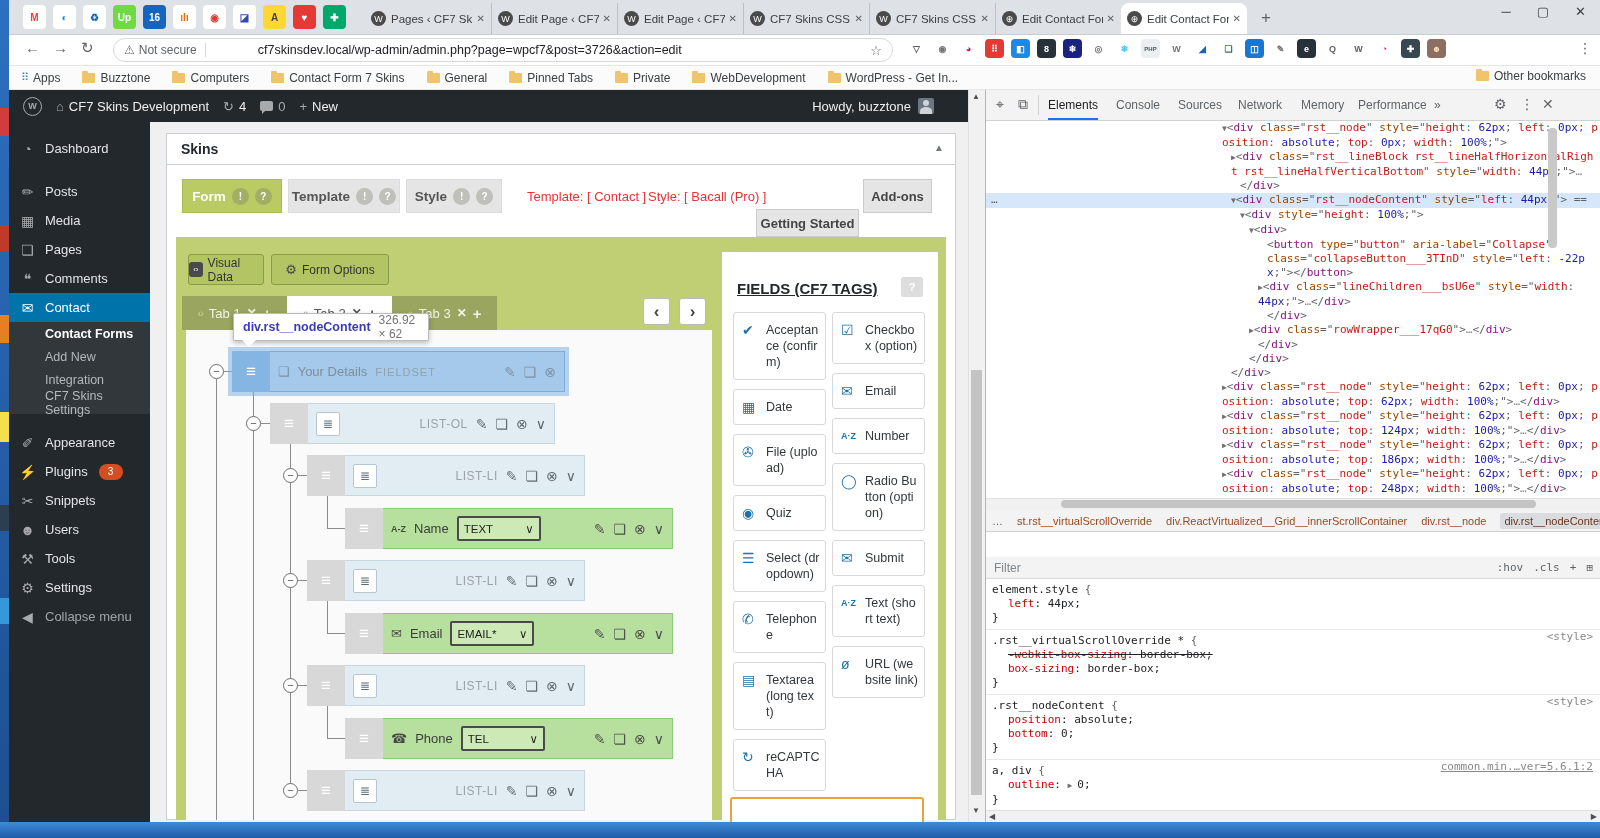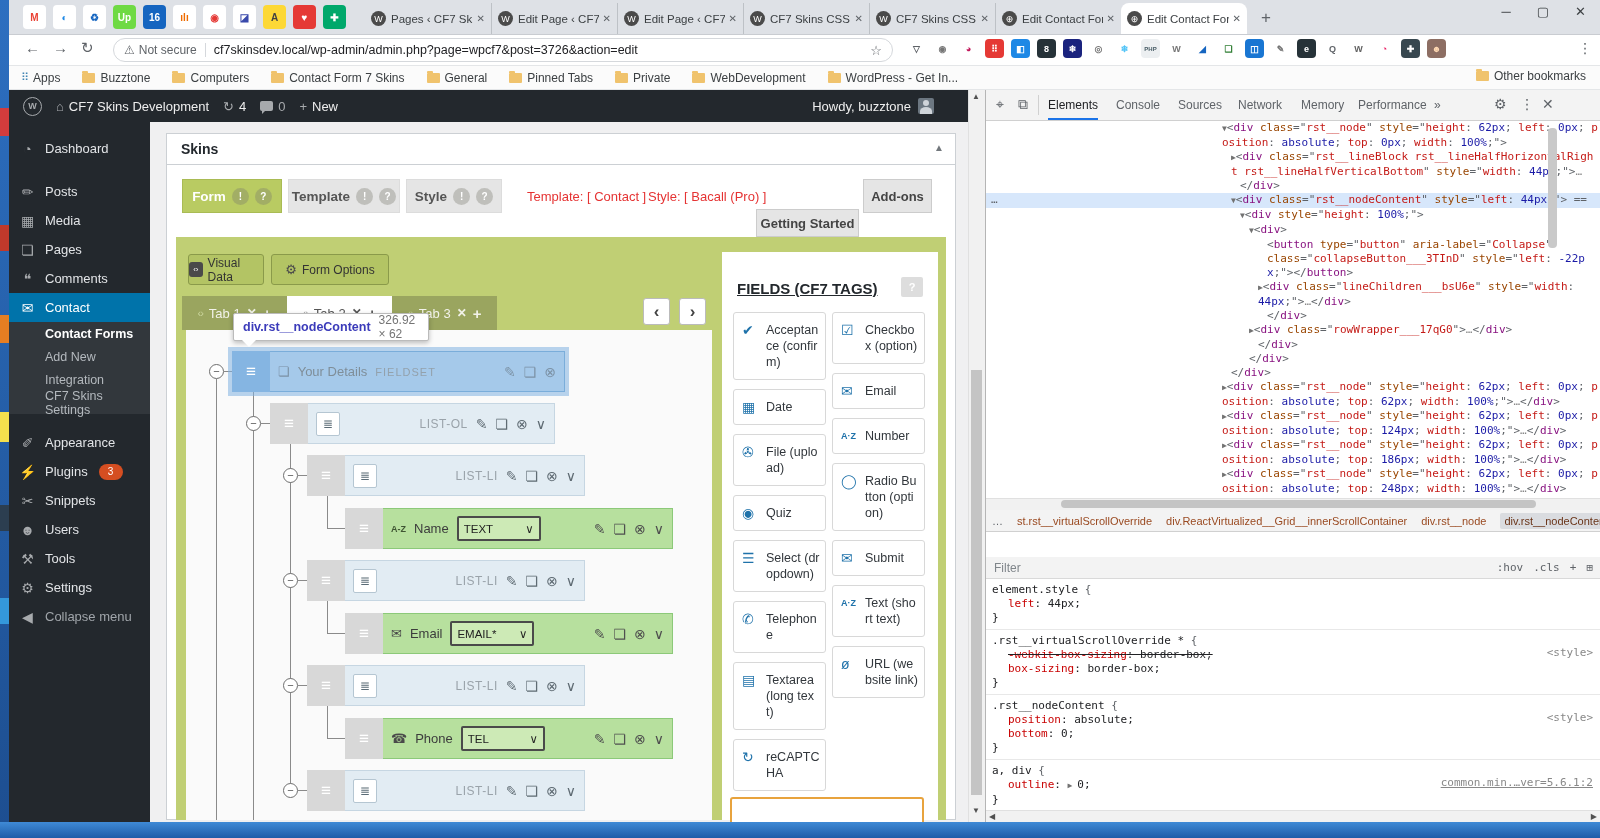--- a/index.html
+++ b/index.html
@@ -24,21 +24,21 @@
   .ttitle{flex:1;font-size:11.5px;color:#3c4043;white-space:nowrap;overflow:hidden;}
   .tclose{flex:none;font-size:10px;color:#5f6368;margin-left:4px;}
   #newtab{position:absolute;left:1252px;top:8px;font-size:17px;color:#5f6368;}
   #wincontrols{position:absolute;right:14px;top:4px;display:flex;gap:26px;color:#3c4043;font-size:13px;}
   #toolbar{left:9px;top:35px;width:1591px;height:30px;background:#fff;border-bottom:1px solid #e4e6e8;}
   .navbtn{position:absolute;top:4px;font-size:15px;color:#5f6368;}
   #urlpill{position:absolute;left:104px;top:3px;width:780px;height:24px;border:1px solid #d5d8dc;
     border-radius:13px;background:#fff;display:flex;align-items:center;padding:0 10px;box-sizing:border-box;}
   #security{color:#5f6368;font-size:12px;display:flex;align-items:center;gap:4px;}
   .pillsep{width:1px;height:14px;background:#d5d8dc;margin:0 8px;}
-  #url{font-size:12.5px;color:#202124;white-space:nowrap;overflow:hidden;flex:1;}
+  #url{font-size:12.5px;color:#202124;white-space:nowrap;overflow:hidden;flex:1;margin-left:44px;}
   #star{color:#5f6368;font-size:13px;margin-left:6px;}
   #extensions{position:absolute;left:898px;top:4px;display:flex;gap:7px;align-items:center;}
   .ext{width:19px;height:19px;border-radius:4px;display:flex;align-items:center;justify-content:center;
     font-size:9px;font-weight:bold;}
   #browser-menu{position:absolute;right:8px;top:5px;color:#5f6368;font-size:14px;}
   #bookmarksbar{left:9px;top:66px;width:1591px;height:24px;background:#fbfbfb;border-bottom:1px solid #e4e6e8;
     display:flex;align-items:center;padding-left:12px;box-sizing:border-box;}
   .bmitem{display:flex;align-items:center;gap:5px;margin-right:22px;font-size:12px;color:#3c4043;white-space:nowrap;}
   .folder{width:13px;height:10px;background:#f0c36d;border-radius:1px;position:relative;flex:none;}
   .folder::before{content:"";position:absolute;top:-2px;left:0;width:6px;height:2px;background:#f0c36d;border-radius:1px 1px 0 0;}
@@ -183,21 +183,21 @@
     display:flex;align-items:center;padding-left:8px;gap:16px;box-sizing:border-box;background:#fff;}
   .sttab{font-size:12px;color:#5f6368;height:25px;display:flex;align-items:center;}
   .sttab.active{color:#202124;box-shadow:inset 0 -2px 0 #1a73e8;}
   #dtfilter{position:absolute;left:0;top:467px;width:615px;height:22px;background:#f3f3f3;border-bottom:1px solid #d9d9d9;
     display:flex;align-items:center;padding:0 8px;box-sizing:border-box;}
   #filtertext{font-size:12px;color:#80868b;flex:1;}
   .fctl{font-size:11px;color:#5f6368;margin-left:10px;font-family:"DejaVu Sans Mono",monospace;}
   #dtrules{position:absolute;left:0;top:489px;width:615px;height:231px;overflow:hidden;
     font-family:"DejaVu Sans Mono",monospace;font-size:11px;line-height:14px;color:#202124;}
   .rule{border-bottom:1px solid #e8e8e8;padding:4px 6px;position:relative;}
-  .rlink{position:absolute;right:8px;top:16px;color:#888;}
+  .rlink{position:absolute;right:8px;top:0;color:#888;}
   .rlink.underline{text-decoration:underline;}
   .prop{padding-left:16px;}
   .pn{color:#c80000;}
   .pv{color:#202124;}
   .struck{text-decoration:line-through;font-family:Liberation Mono, monospace;}
   .parrow{color:#727272;font-size:8px;}
   #dtbottomscroll{position:absolute;left:0;top:720px;width:615px;height:12px;background:#f1f1f1;border-top:1px solid #e0e0e0;box-sizing:border-box;}
   .bsarrow{position:absolute;top:722px;font-size:8px;color:#505050;}
   
   #taskbar{left:0;top:822px;width:1600px;height:16px;background:linear-gradient(#3f8ad6,#1e5ca8);z-index:10;}

